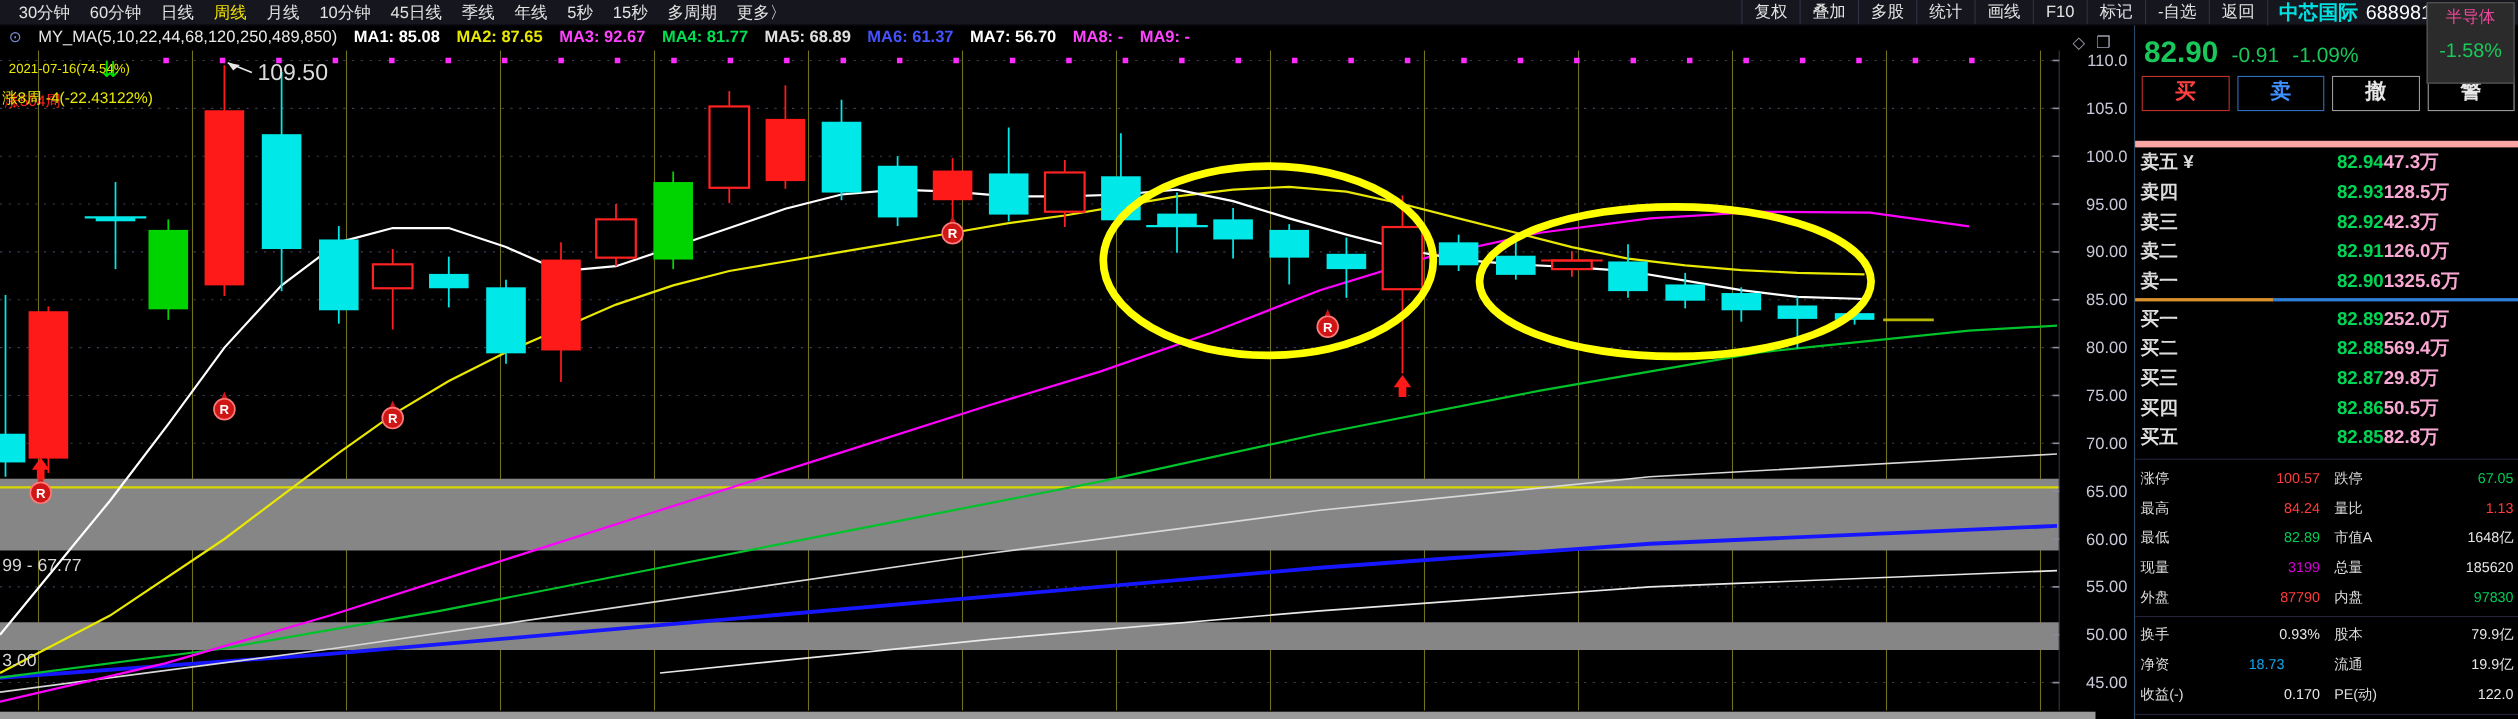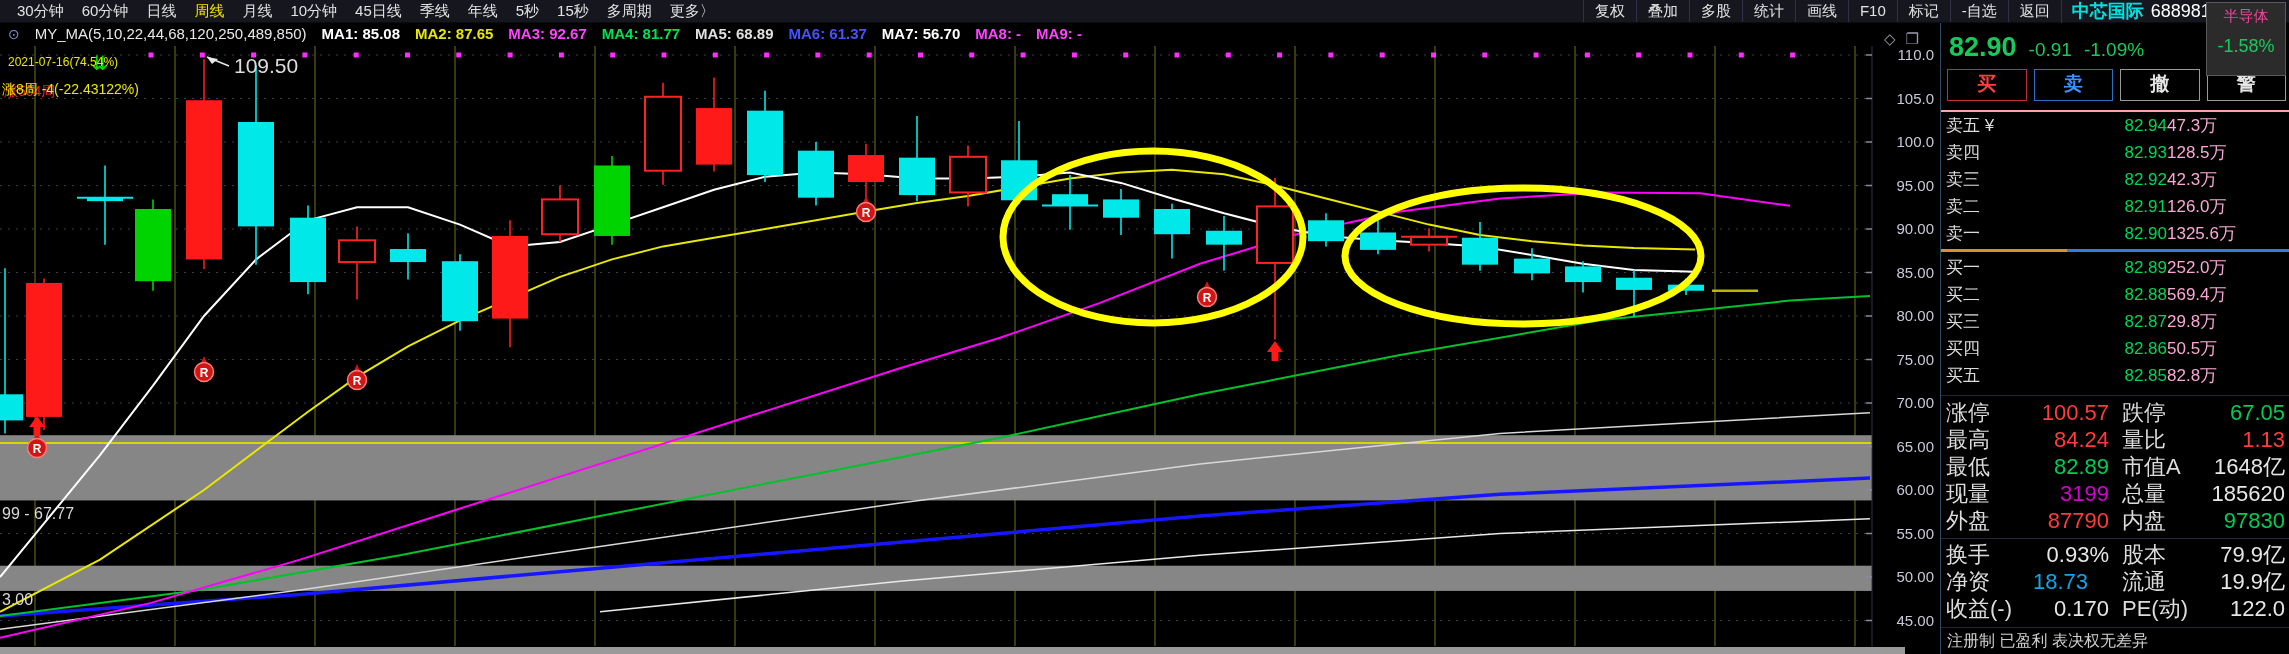--- a/index.html
+++ b/index.html
@@ -36,30 +36,30 @@
   .streak-label .yel{position:relative;color:#e8e800;}
   
   .panel{position:absolute;left:1940px;top:22px;width:349px;height:632px;background:#000;
     border-left:1px solid #2b4a66;z-index:5;color:#e6e6e6;}
   .price-row{display:flex;align-items:baseline;gap:12px;padding:10px 0 2px 8px;height:32px;}
   .big-price{color:#19c85a;font-size:27px;font-weight:bold;}
   .chg,.chgp{color:#19c85a;font-size:19px;}
   .btn-row{display:flex;gap:7px;padding:3px 4px 0 6px;height:36px;}
   .tbtn{flex:1;height:30px;border:1px solid #999;background:#000;font-size:19px;font-weight:bold;
     text-align:center;line-height:28px;cursor:pointer;}
-  .book{margin-top:5px;border-top:2px solid #fca5a5;}
+  .book{margin-top:23px;border-top:6px solid #fca5a5;font-weight:bold;}
   .brow{display:flex;align-items:center;height:27px;font-size:17px;padding:0 5px;cursor:pointer;}
   .brow .lb{width:62px;color:#dcdcdc;}
   .brow .pr{flex:1;text-align:right;color:#00d455;}
   .brow .vl{width:118px;text-align:left;color:#f9a8d4;}
   .ratio-bar{display:flex;height:3px;margin:2px 0;}
   .ratio-bar .buy{background:#d9922b;}
   .ratio-bar .sell{background:#2f7fd9;flex:1;}
   .stats{border-top:1px solid #23233a;margin-top:6px;padding-top:3px;}
-  .srow{display:flex;align-items:center;height:27px;font-size:22px;padding:0 5px;}
+  .srow{display:flex;align-items:center;height:27px;font-size:13px;padding:0 5px;}
   .srow .lb{width:66px;color:#dcdcdc;}
   .srow .v1{flex:1;text-align:right;}
   .srow .lb2{width:66px;margin-left:13px;color:#dcdcdc;}
   .srow .v2{flex:1;text-align:right;}
   .stats2{border-top:1px solid #23233a;margin-top:4px;padding-top:2px;}
   .panel-footer{border-top:1px solid #23233a;margin-top:5px;height:20px;overflow:hidden;
     color:#cfcfcf;font-size:16px;padding:3px 0 0 6px;white-space:nowrap;}
   svg{position:absolute;top:0;left:0;z-index:1;}
 </style>
 </head>

